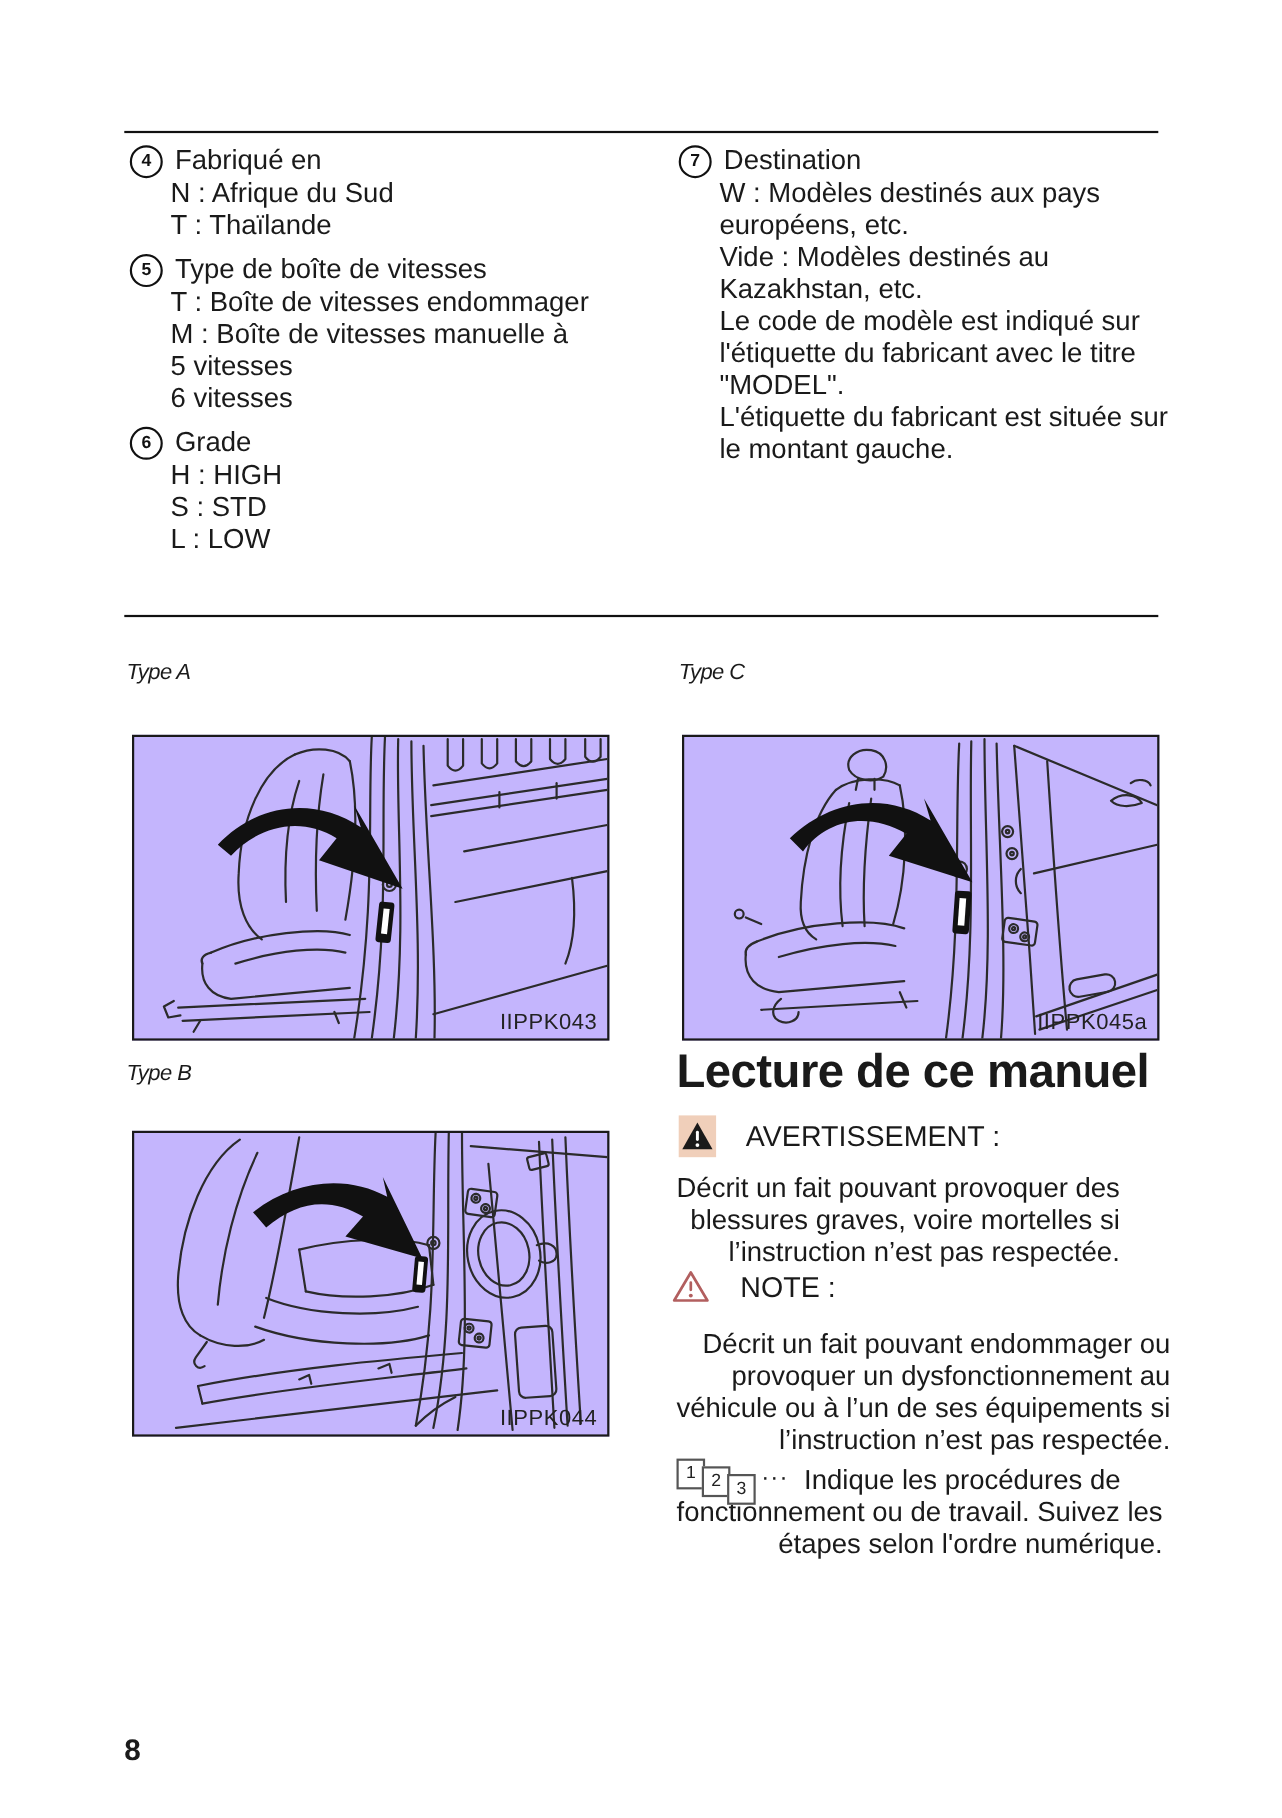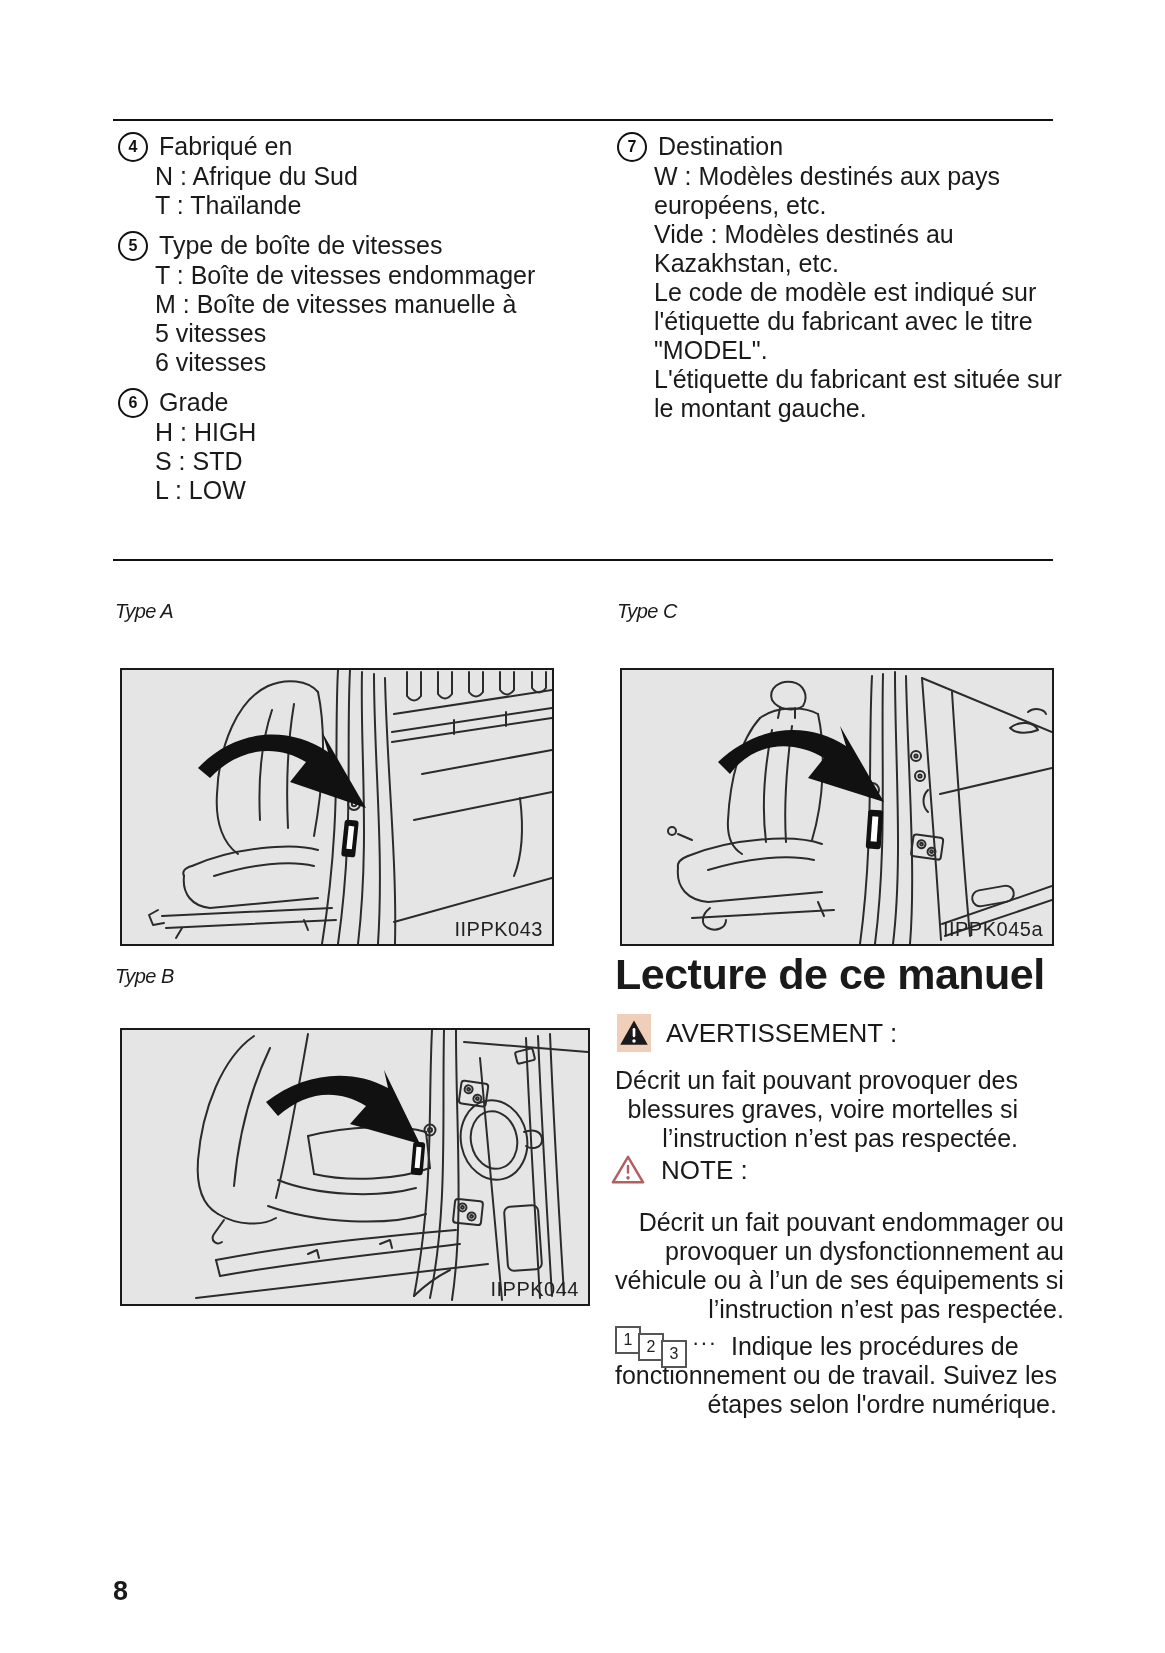--- a/index.html
+++ b/index.html
@@ -18,26 +18,26 @@
   .item-head{display:flex;align-items:center;gap:11px;font-size:25px;line-height:31px;}
   .num-circle{
     flex:0 0 auto;width:26px;height:26px;border:2px solid #111;border-radius:50%;
     display:flex;align-items:center;justify-content:center;
     font-size:16px;font-weight:bold;color:#111;
   }
   .item-lines{margin-left:37px;font-size:25px;line-height:29px;}
   .ln{white-space:nowrap;}
   
   .fig-label{position:absolute;font-size:20px;font-style:italic;font-weight:400;letter-spacing:-0.5px;}
-  .fig-box{position:absolute;width:430px;height:274px;border:2px solid #1a1a1a;background:#e5e5e5;}
+  .fig-box{position:absolute;width:430px;height:274px;border:2px solid #1a1a1a;background:#c4b5fd;}
   .fig-box svg{display:block;width:100%;height:100%;}
   .fig-caption{position:absolute;right:9px;bottom:3px;font-size:20px;color:#222;letter-spacing:0.5px;}
   
   .section-title{position:absolute;font-size:43px;font-weight:bold;letter-spacing:-0.5px;}
-  .callout-head{position:absolute;display:flex;align-items:center;gap:15px;font-size:26px;}
+  .callout-head{position:absolute;display:flex;align-items:center;gap:27px;font-size:26px;}
   .warn-icon{width:34px;height:38px;display:flex;align-items:center;justify-content:center;}
   .note-icon{width:36px;height:36px;display:flex;align-items:center;justify-content:center;}
   .para{position:absolute;font-size:25px;line-height:29px;text-align:right;}
   .steps-line1{display:flex;align-items:center;}
   .stepbox{
     display:inline-flex;align-items:center;justify-content:center;
     width:22px;height:24px;border:2px solid #555;background:#fff;
     font-size:16px;color:#222;position:relative;margin-right:-3px;
   }
   .stepbox.b1{top:-7px;}
@@ -231,21 +231,21 @@
         <rect class="fillb" x="245" y="140" width="15" height="39" rx="3"></rect>
         <rect class="fillw" x="249.5" y="146.5" width="6" height="25"></rect>
       </g>
 
       <path class="fillb" d="M96,92 C134,56 184,50 224,76 L218,56 L262,132 L186,108 L202,88 C168,68 130,74 108,104 Z"></path>
     </svg>
     <div class="fig-caption">IIPPK045a</div>
   </div>
 
   <div class="fig-label" style="left:115px;top:965px;">Type B</div>
-  <div class="fig-box" style="left:120px;top:1028px;padding-left:36px;">
+  <div class="fig-box" style="left:120px;top:1028px;">
     <svg class="art" viewBox="0 0 430 274">
 
       <path d="M96,6 C64,28 44,80 40,130 C38,158 46,176 60,184"></path>
       <path d="M150,4 C140,60 130,120 118,168"></path>
       <path d="M112,18 C92,60 80,110 76,156"></path>
       <path d="M60,184 C80,196 104,196 118,188"></path>
       <path d="M66,190 l-10,14 c-4,6 2,12 8,8"></path>
 
       <path d="M150,106 C190,96 240,94 268,102"></path>
       <path d="M268,102 L272,138"></path>

